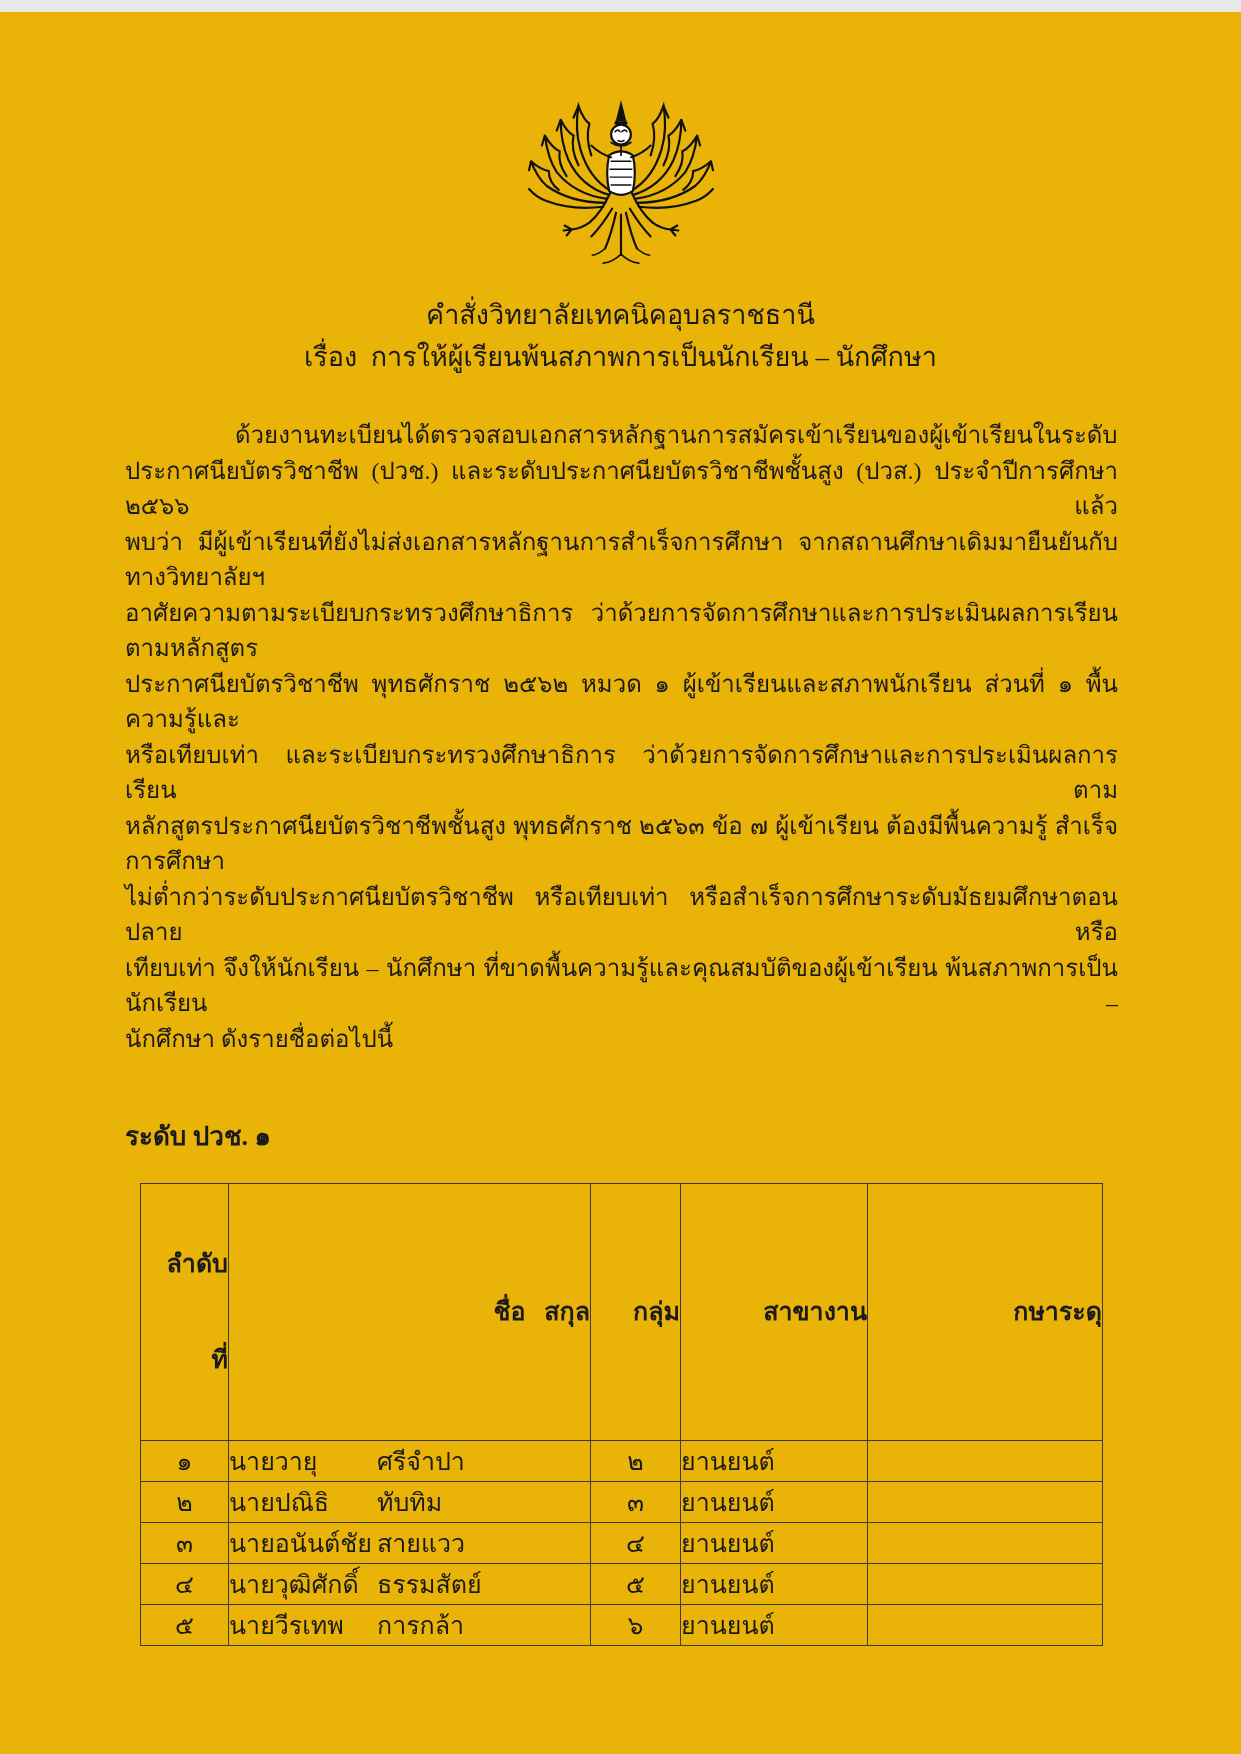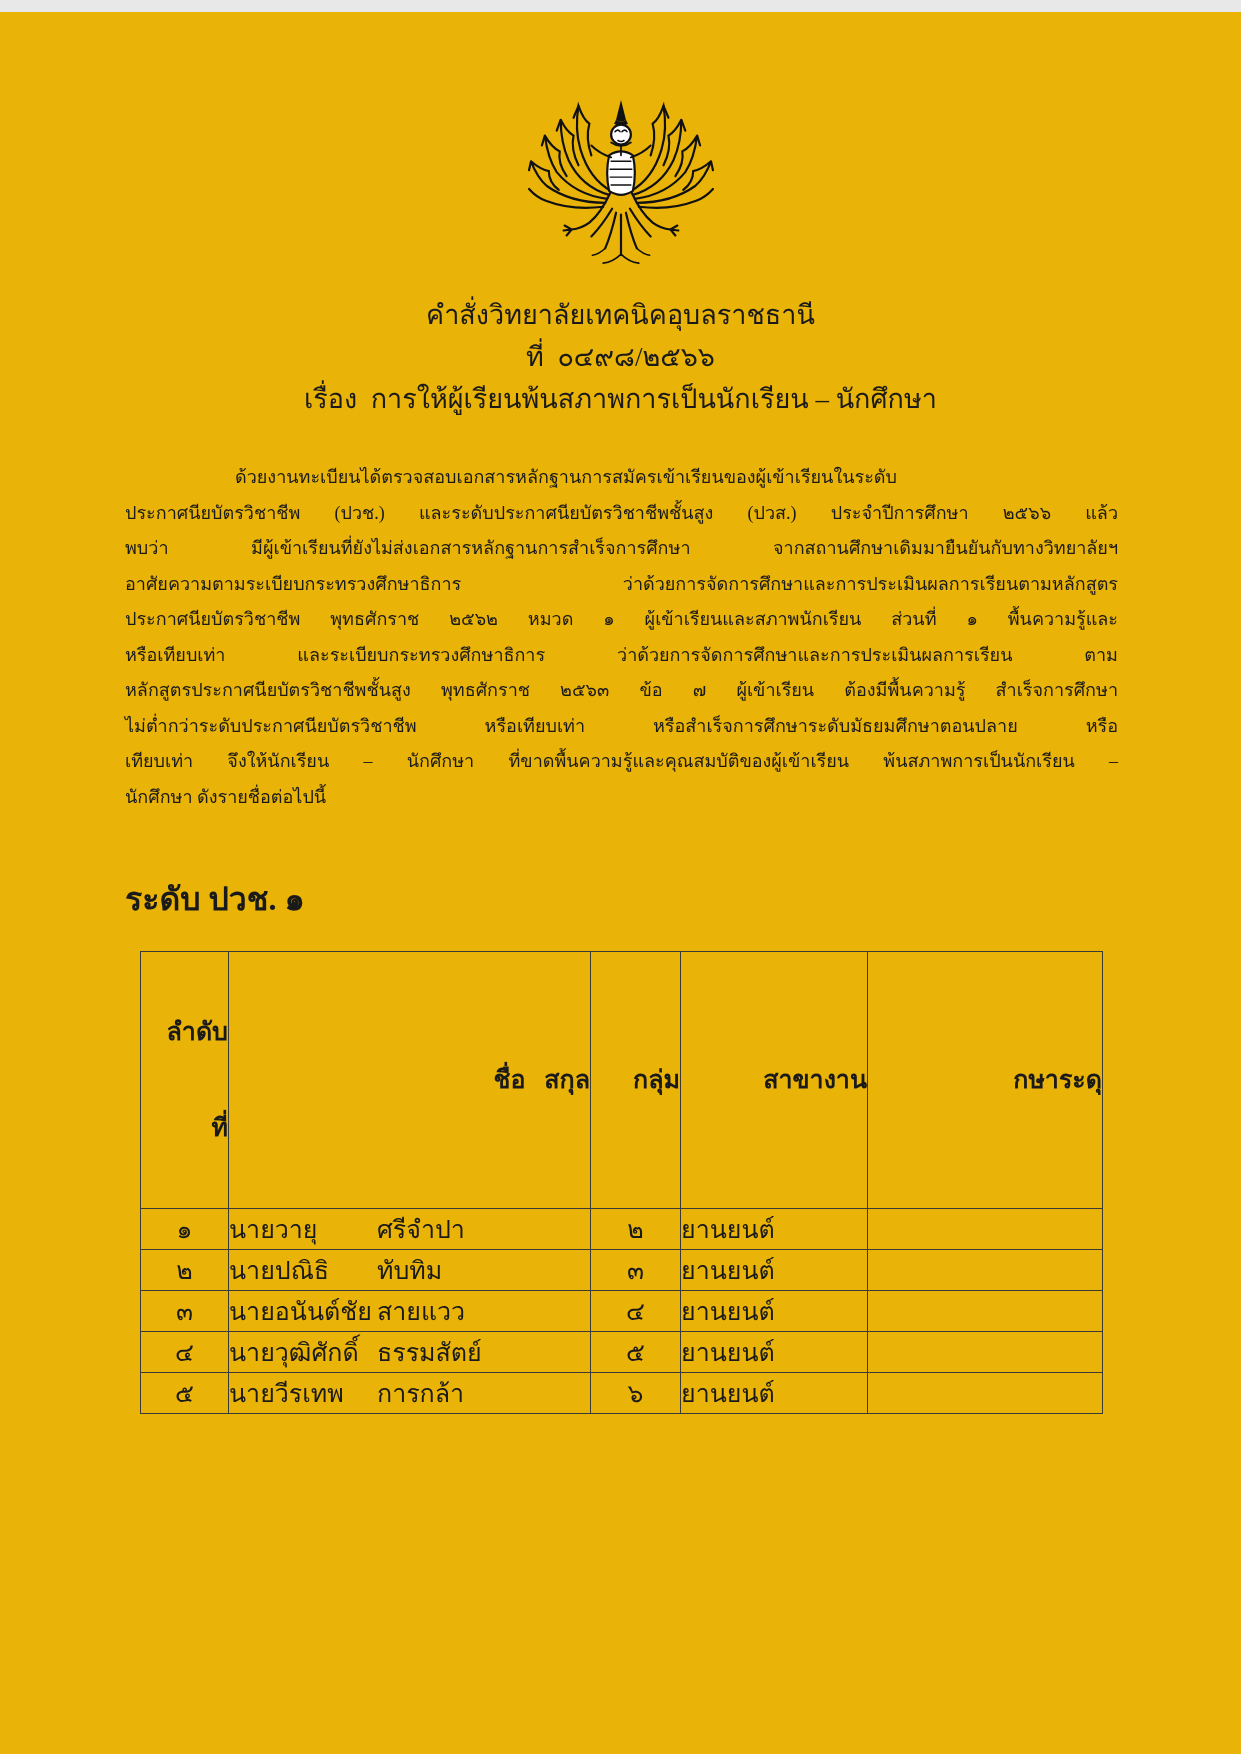--- a/index.html
+++ b/index.html
@@ -5,29 +5,29 @@
   html,body{margin:0;padding:0;background:#e8e8e8;}
   body{font-family:"Liberation Serif","DejaVu Serif",serif;}
   .page{
     position:relative;width:1241px;height:1754px;margin:12px auto;
     background:#eab308;color:#1a1a1a;overflow:hidden;
   }
   .emblem{width:100%;text-align:center;padding-top:86px;}
   .emblem svg{display:inline-block;}
   .title-block{text-align:center;font-size:27px;line-height:42px;margin-top:14px;}
   .title-block div{white-space:pre;}
-  .body-text{margin:40px 123px 0 125px;font-size:18px;}
+  .body-text{margin:40px 123px 0 125px;font-size:24px;}
   .bline{
     text-align:justify;text-align-last:justify;
     line-height:35.5px;white-space:normal;
   }
   .bline.first{text-indent:110px;}
   .bline.last{text-align-last:left;}
   .section-heading{
-    margin:58px 0 0 125px;font-weight:bold;font-size:32px;
+    margin:58px 0 0 125px;font-weight:bold;font-size:26px;
   }
   table.students{
     border-collapse:collapse;table-layout:fixed;
     margin:27px 0 0 140px;width:962px;font-size:25px;
   }
   table.students th, table.students td{
     border:1.5px solid #3a3a3a;vertical-align:middle;padding:0;
   }
   table.students thead th{
     font-weight:bold;height:98px;text-align:right;line-height:32px;
@@ -87,21 +87,20 @@
 
       <use href="#tailF"></use>
       <path d="M115,116 Q110,138 104,152 M125,116 Q130,138 136,152 M111,112 Q100,130 90,140 M129,112 Q140,130 150,140"></path>
       <path d="M120,158 q-8,8 -18,9 M120,158 q8,8 18,9" stroke-width="1.8"></path>
       <path d="M104,152 q-6,6 -13,7 M136,152 q6,6 13,7" stroke-width="1.6"></path>
     </svg>
   </div>
 
   <div class="title-block">
     <div>คำสั่งวิทยาลัยเทคนิคอุบลราชธานี</div>
-    <div>ที่  ๐๔๙๘/๒๕๖๖</div>
     <div>เรื่อง  การให้ผู้เรียนพ้นสภาพการเป็นนักเรียน – นักศึกษา</div>
   </div>
 
   <div class="body-text">
       <div class="bline first">ด้วยงานทะเบียนได้ตรวจสอบเอกสารหลักฐานการสมัครเข้าเรียนของผู้เข้าเรียนในระดับ</div>
       <div class="bline">ประกาศนียบัตรวิชาชีพ (ปวช.) และระดับประกาศนียบัตรวิชาชีพชั้นสูง (ปวส.) ประจำปีการศึกษา ๒๕๖๖ แล้ว</div>
       <div class="bline">พบว่า มีผู้เข้าเรียนที่ยังไม่ส่งเอกสารหลักฐานการสำเร็จการศึกษา จากสถานศึกษาเดิมมายืนยันกับทางวิทยาลัยฯ</div>
       <div class="bline">อาศัยความตามระเบียบกระทรวงศึกษาธิการ ว่าด้วยการจัดการศึกษาและการประเมินผลการเรียนตามหลักสูตร</div>
       <div class="bline">ประกาศนียบัตรวิชาชีพ พุทธศักราช ๒๕๖๒ หมวด ๑ ผู้เข้าเรียนและสภาพนักเรียน ส่วนที่ ๑ พื้นความรู้และ</div>
       <div class="bline">หรือเทียบเท่า และระเบียบกระทรวงศึกษาธิการ ว่าด้วยการจัดการศึกษาและการประเมินผลการเรียน ตาม</div>

